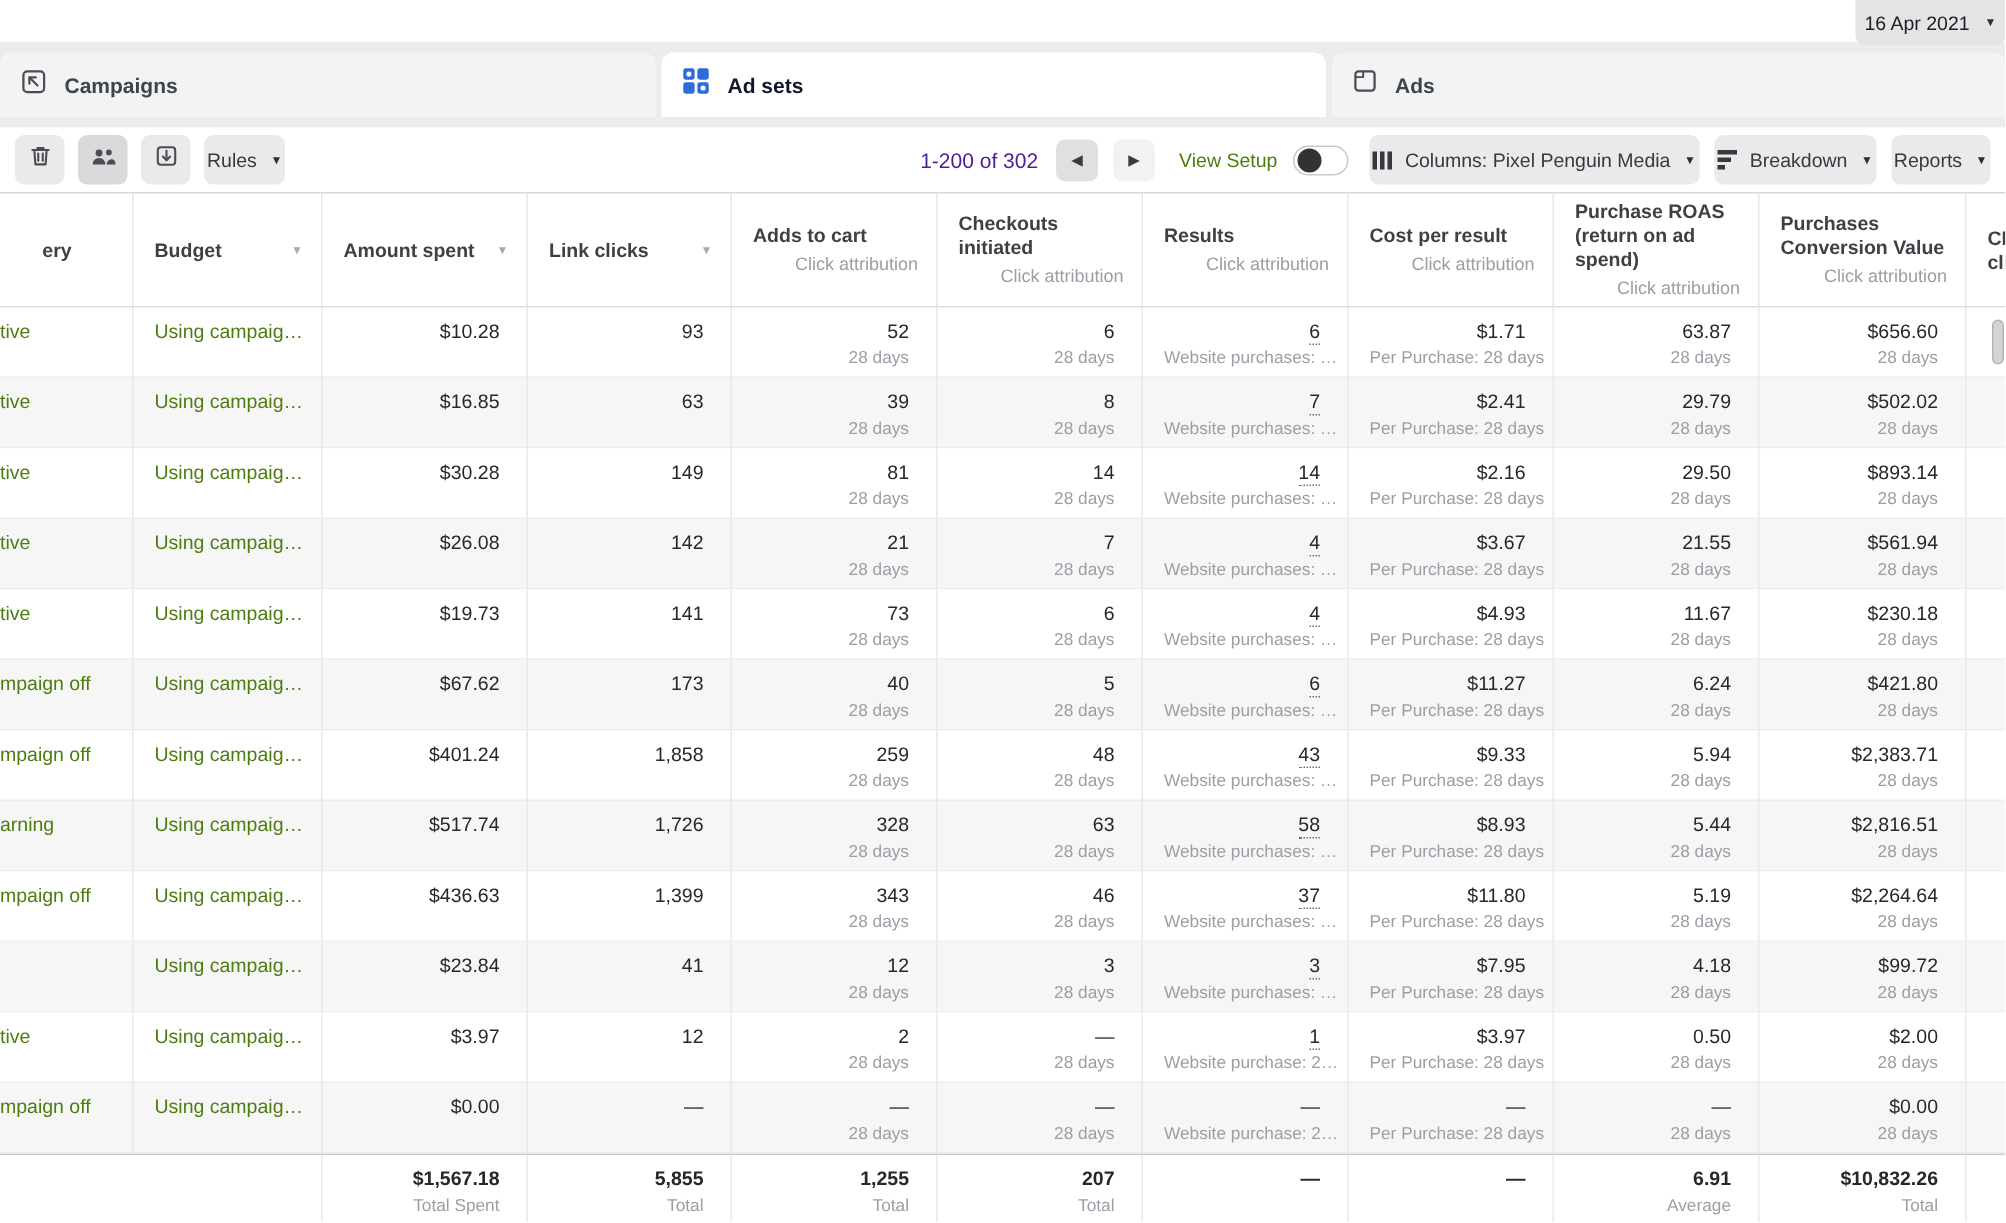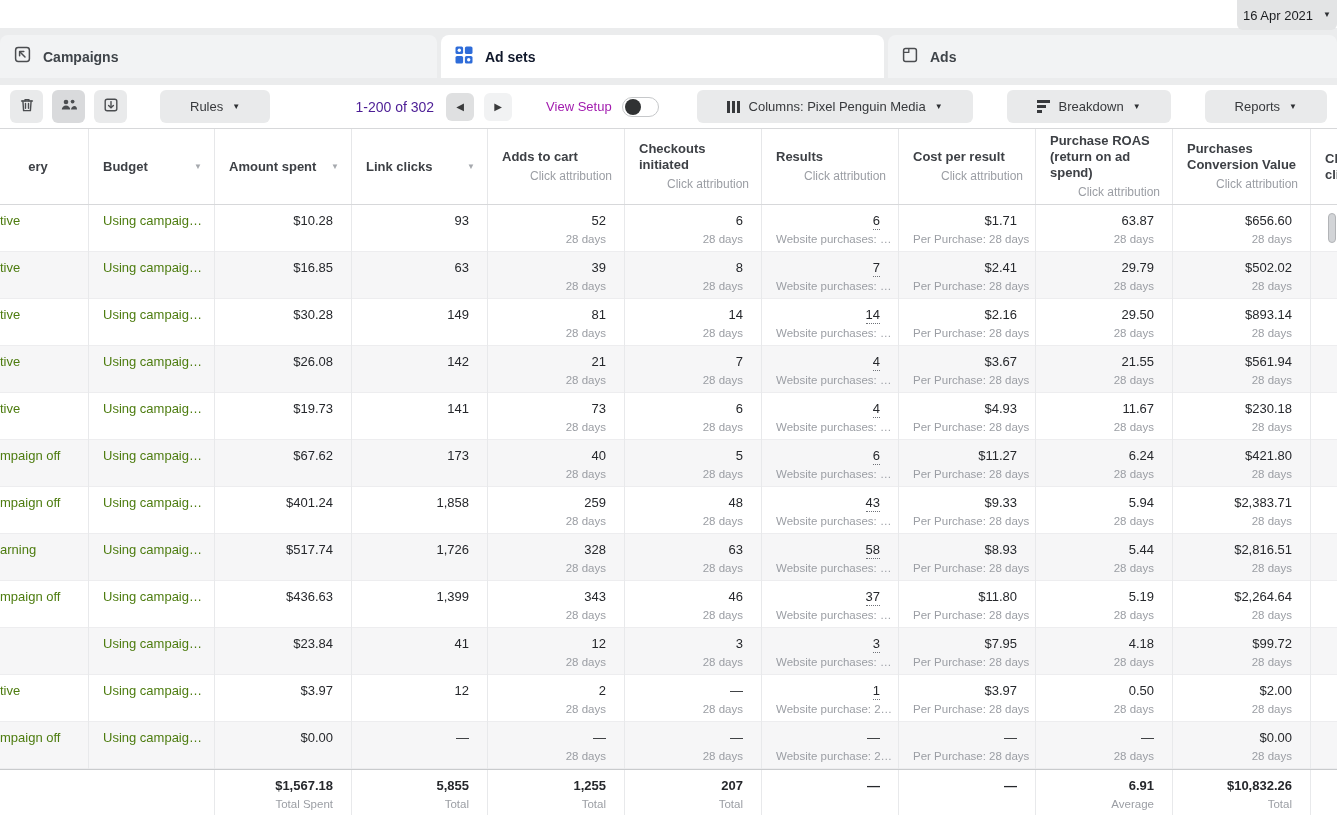--- a/index.html
+++ b/index.html
@@ -32,34 +32,33 @@
   .toolbar {
     height: 43px; background: #fff; display: flex; align-items: center;
     padding: 0 10px; gap: 9px;
   }
   .icon-btn {
     width: 33px; height: 33px; border-radius: 6px; background: #e9eaeb;
     display: flex; align-items: center; justify-content: center; cursor: pointer; flex: 0 0 auto;
   }
   .icon-btn.darker { background: #d9dadc; }
   .tool-btn {
-    height: 33px; border-radius: 6px; background: #e9eaeb; padding: 0 30px;
+    height: 33px; border-radius: 6px; background: #e9eaeb; padding: 0 2px;
     display: flex; align-items: center; gap: 9px; font-size: 13px; color: #37393c; cursor: pointer; flex: 0 0 auto;
     white-space: nowrap;
-    margin-left: 24px;
   }
   .toolbar-right { margin-left: auto; display: flex; align-items: center; gap: 10px; }
   .pag-text { font-size: 14px; color: #4c1d95; margin-right: 2px; margin-left: 23px; }
   .pag-btn {
     width: 28px; height: 28px; border-radius: 6px; display: flex; align-items: center; justify-content: center;
     font-size: 10px; color: #3a3b3c; cursor: pointer;
   }
   .pag-prev { background: #dfe0e1; }
   .pag-next { background: #f1f2f3; }
-  .view-setup-label { font-size: 13px; color: #a21caf; margin-left: 24px; }
+  .view-setup-label { font-size: 13px; color: #4d7c0f; margin-left: 6px; }
   .toggle { position: relative; width: 37px; height: 20px; border-radius: 10px; background: #fff;
     border: 1px solid #c6c8ca; cursor: pointer; margin-right: 4px; }
   .toggle .knob { position: absolute; left: 2px; top: 1px; width: 16px; height: 16px; border-radius: 50%; background: #303233; }
   .bars-v { display: flex; gap: 2px; }
   .bars-v i { display: block; width: 3px; height: 12px; background: #37393c; }
   .bars-h { display: flex; flex-direction: column; gap: 2px; align-items: flex-start; }
   .bars-h i { display: block; height: 3px; background: #37393c; }
   .bars-h i:nth-child(1){ width: 13px; } .bars-h i:nth-child(2){ width: 9px; } .bars-h i:nth-child(3){ width: 5px; }
   
   .grid-row {

